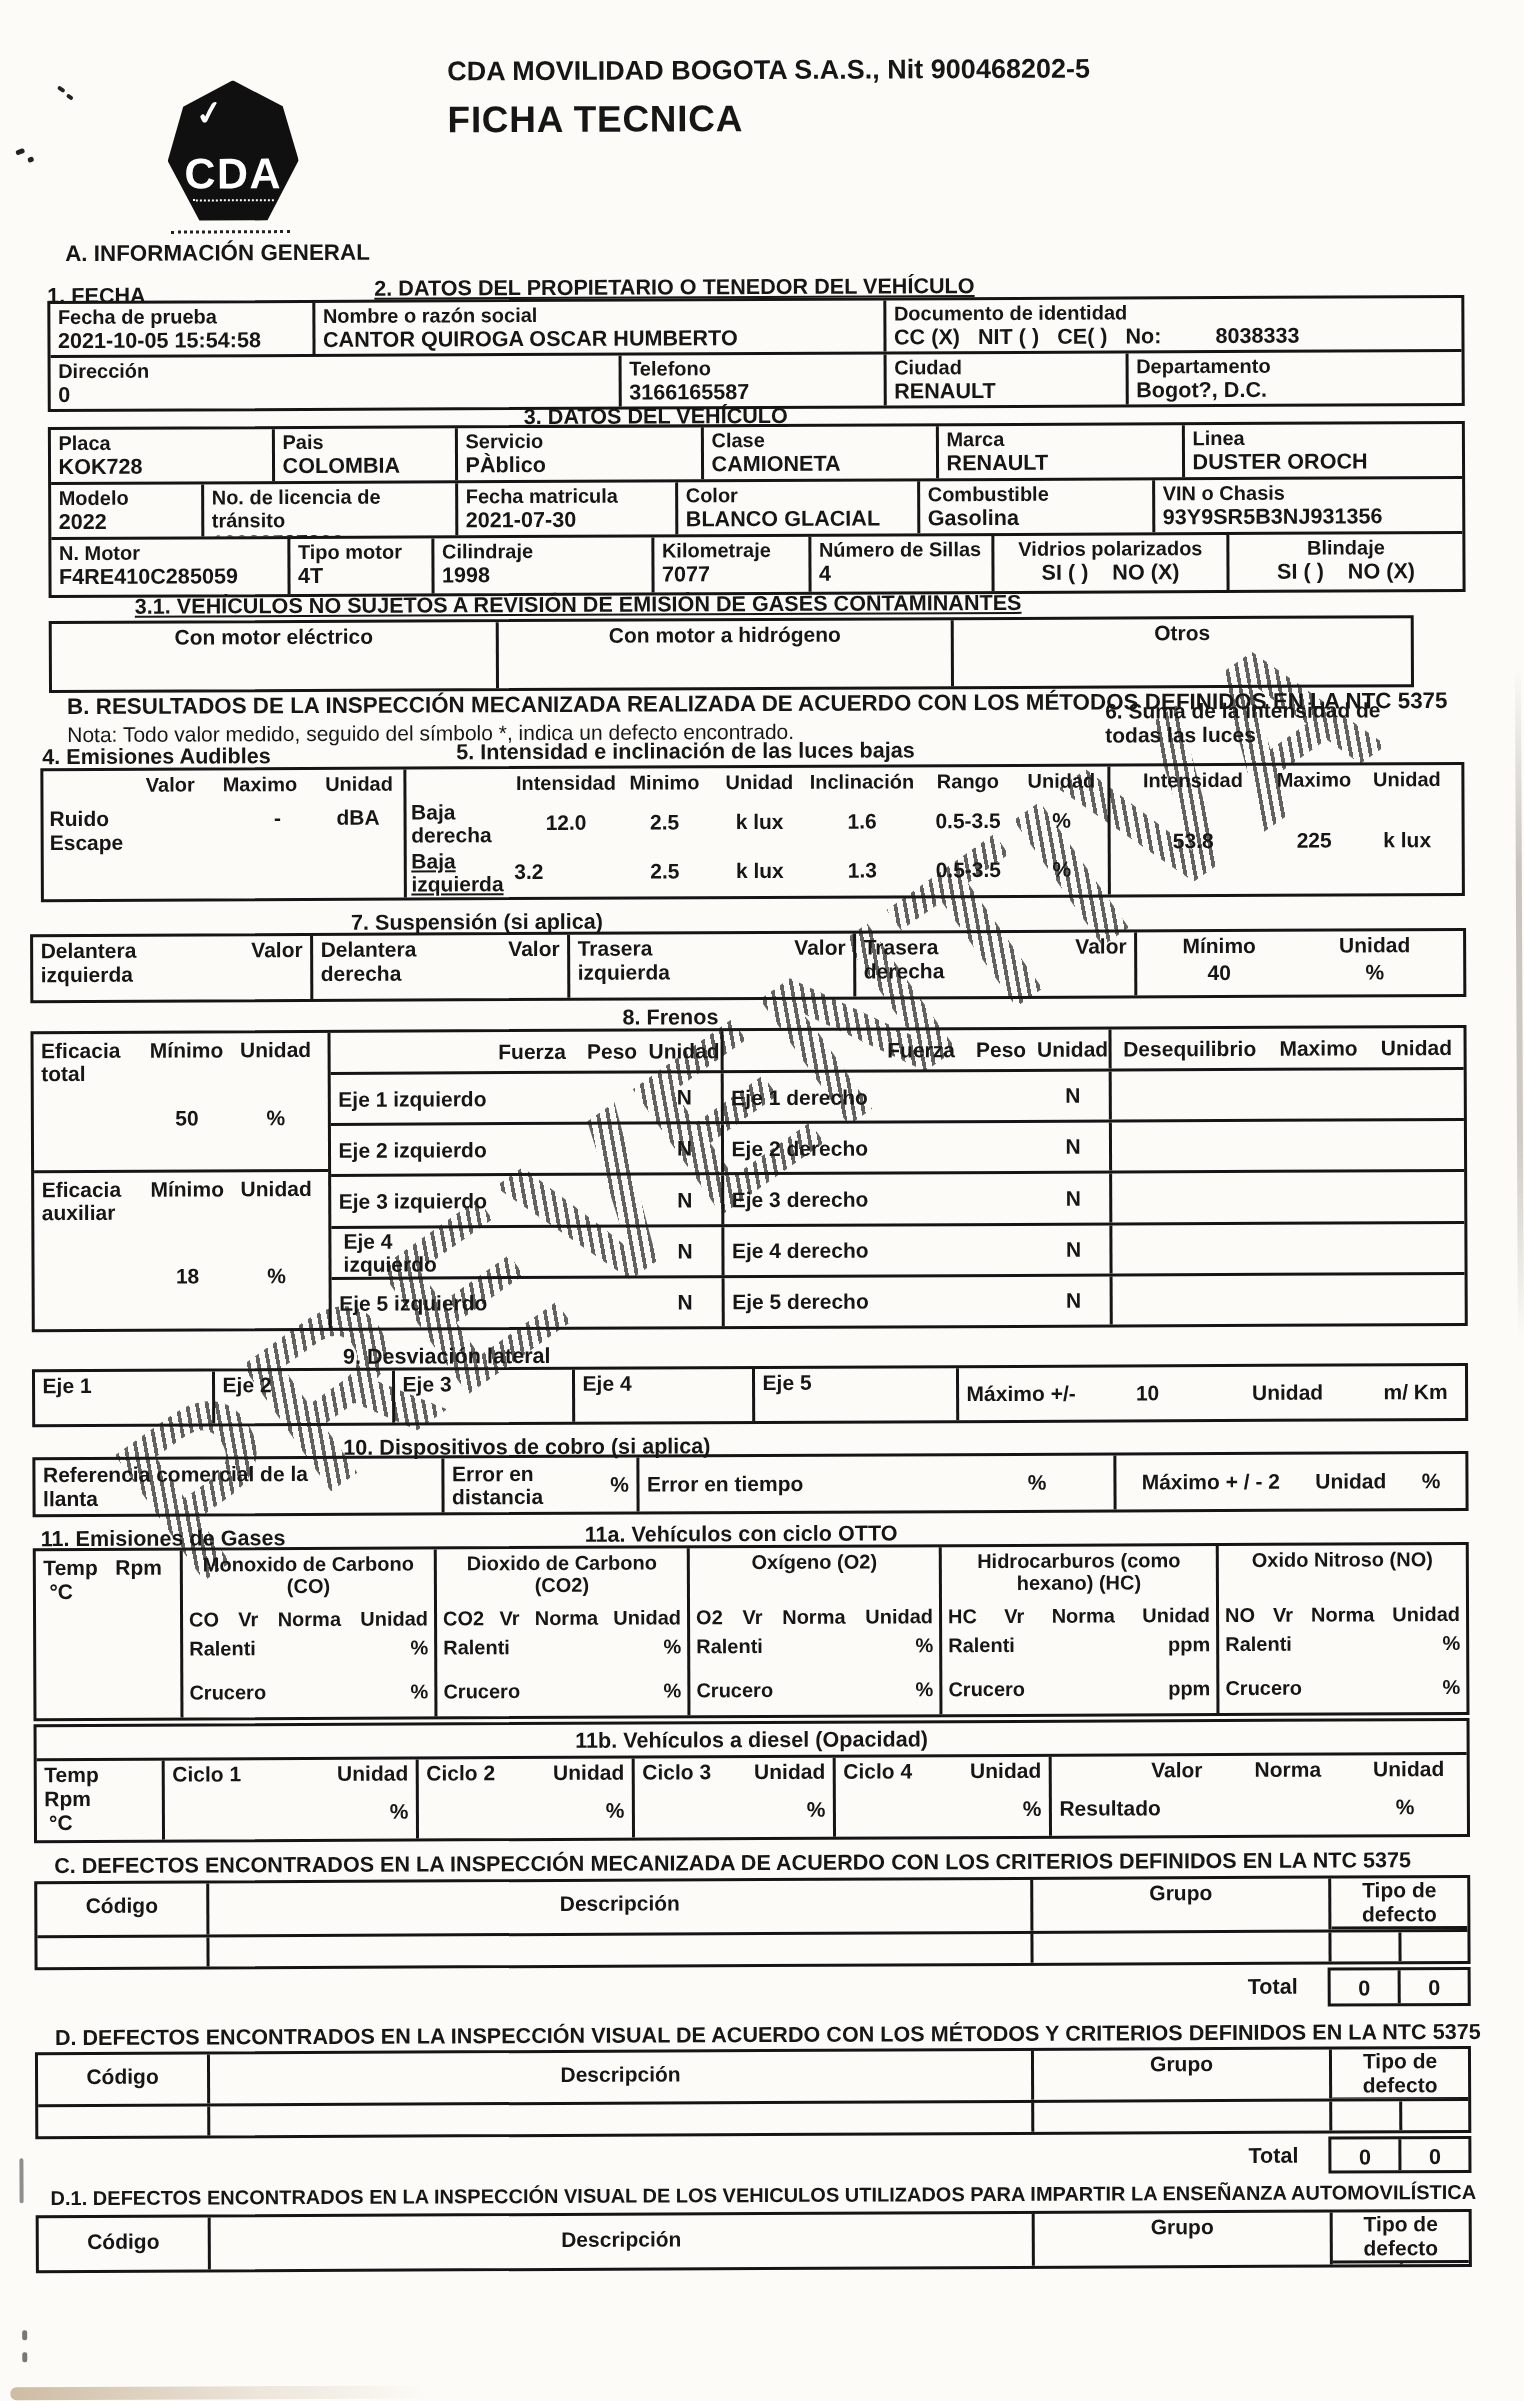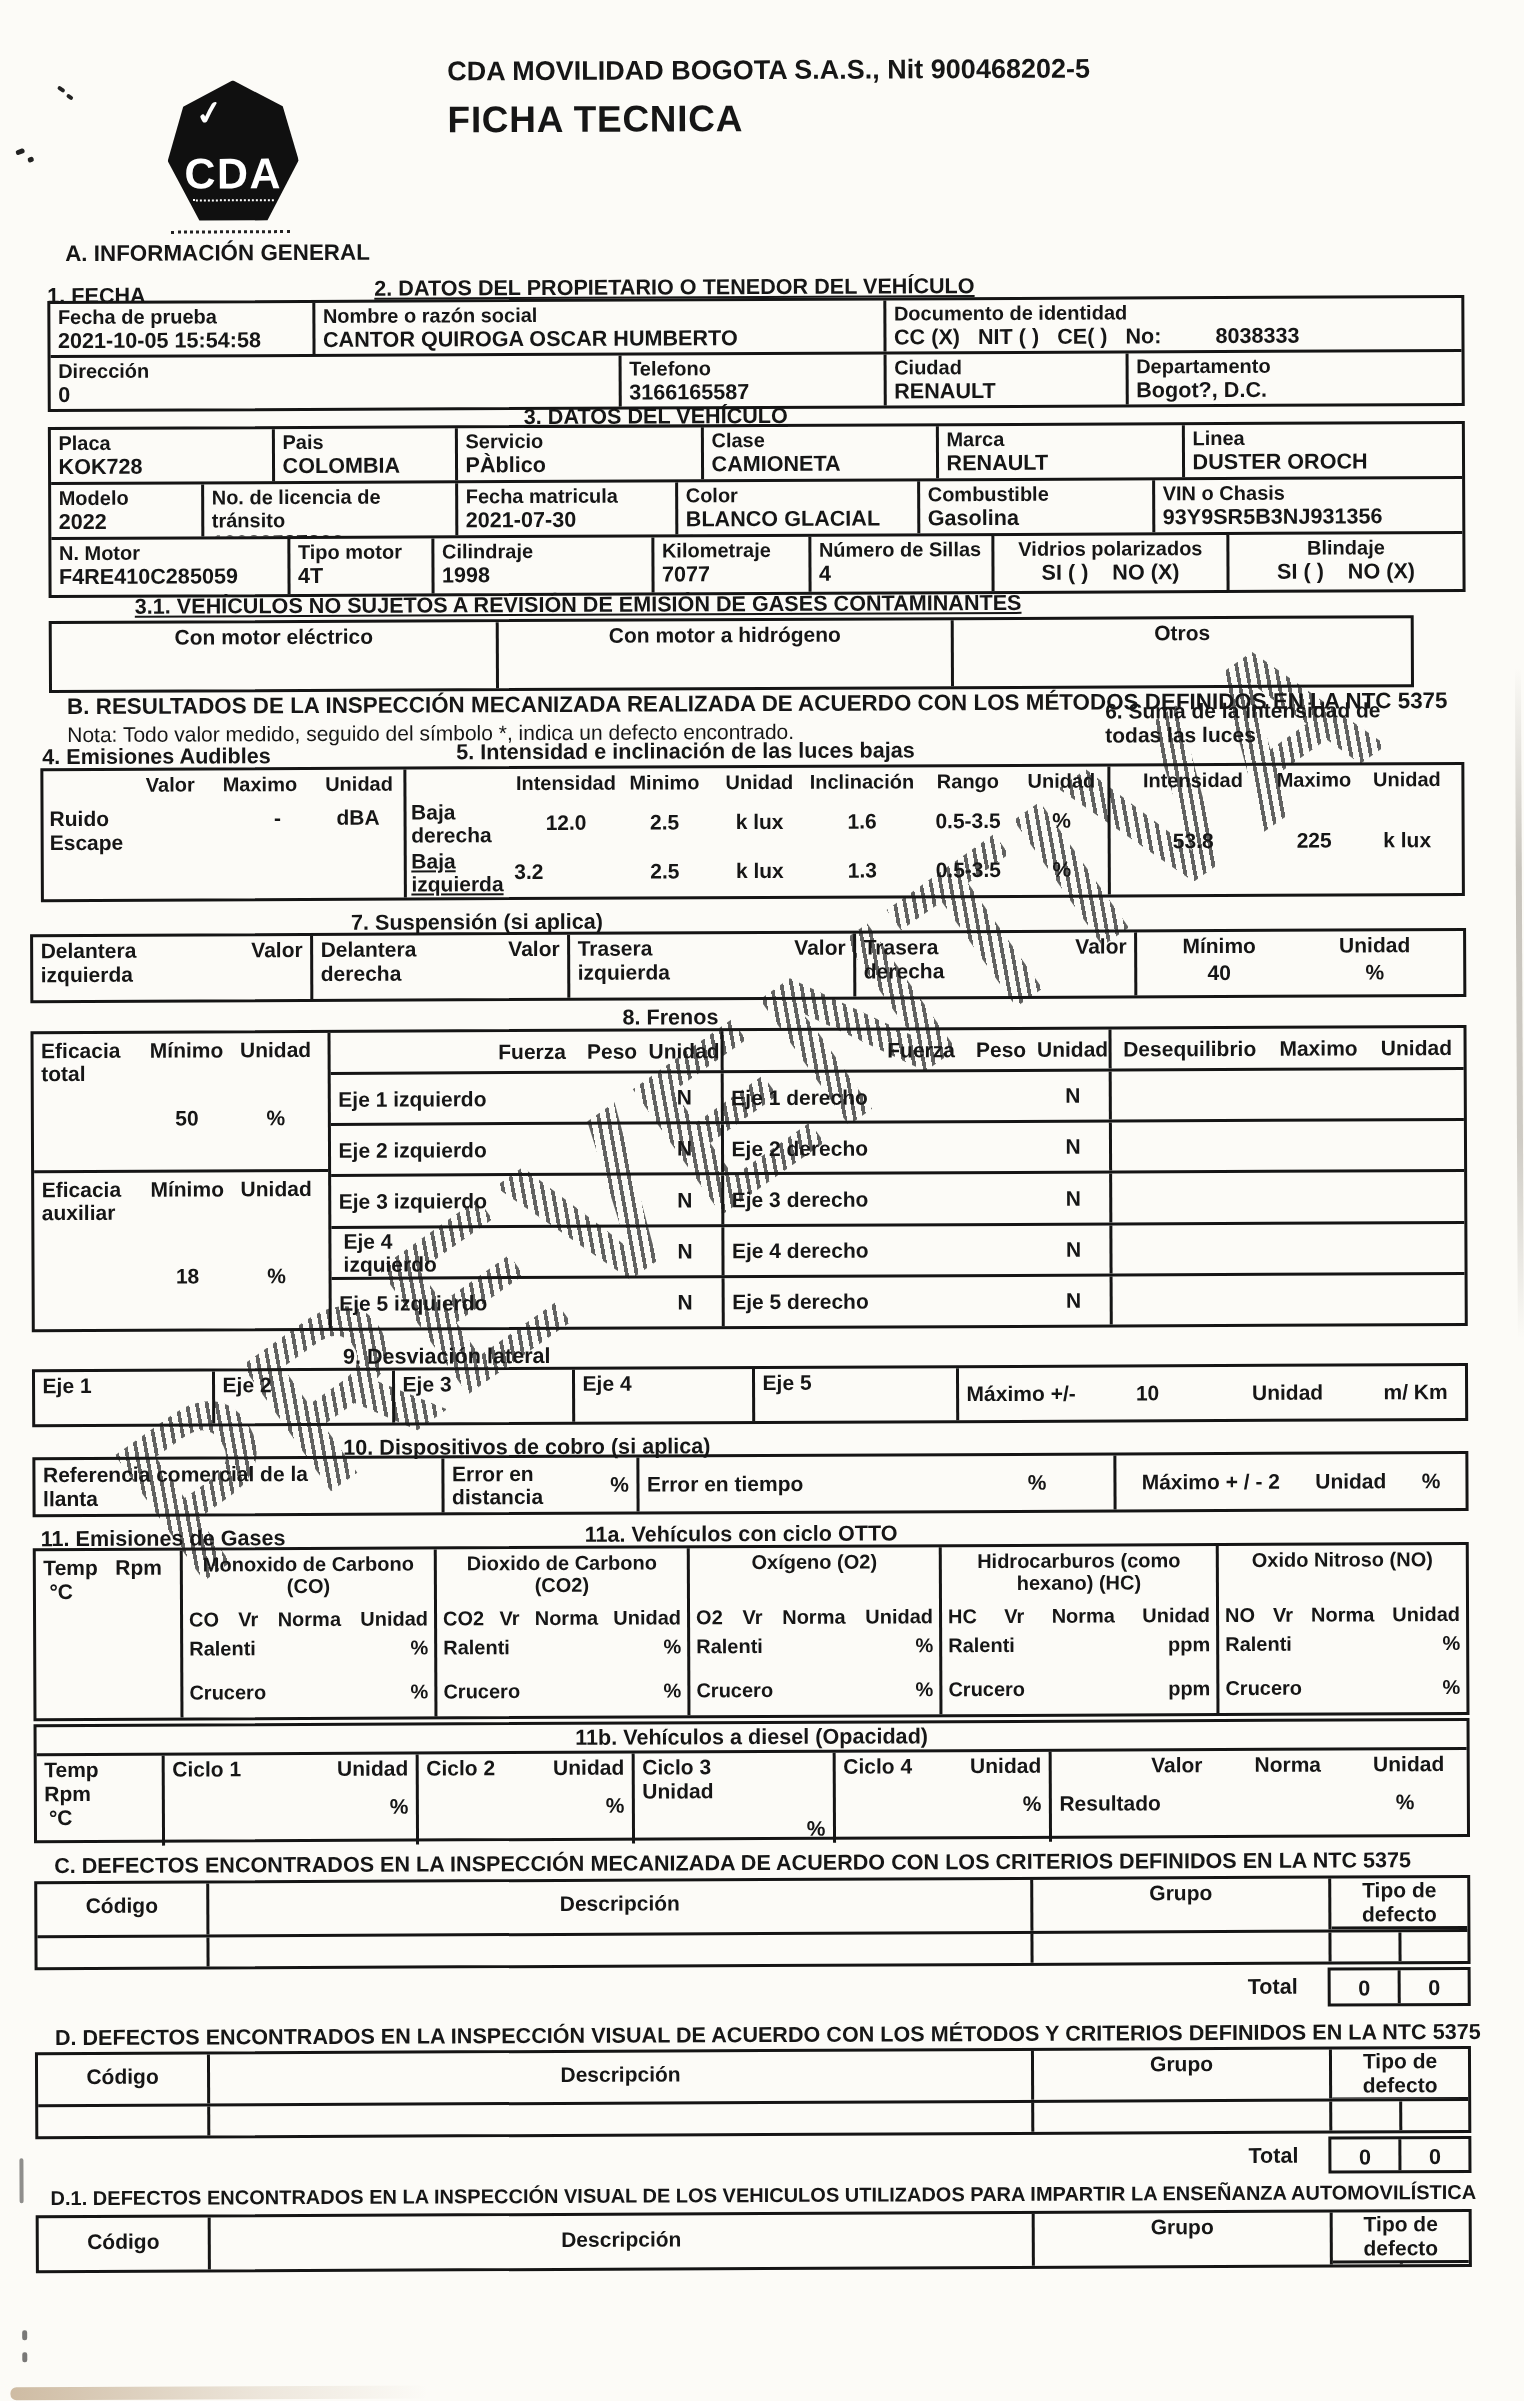--- a/index.html
+++ b/index.html
@@ -607,21 +607,21 @@
         <div class="rt" style="margin-top:13.4px;">%</div>
       </div>
       <div class="tc" style="width:216px;">
         <div style="display:flex; justify-content:space-between;">
           <span>Ciclo 2</span>
           <span>Unidad</span>
         </div>
         <div class="rt" style="margin-top:13.4px;">%</div>
       </div>
       <div class="tc" style="width:201px;">
-        <div style="display:flex; justify-content:flex-start;flex-direction:column;">
+        <div style="display:flex; justify-content:space-between;">
           <span>Ciclo 3</span>
           <span>Unidad</span>
         </div>
         <div class="rt" style="margin-top:13.4px;">%</div>
       </div>
       <div class="tc" style="width:216px;">
         <div style="display:flex; justify-content:space-between;">
           <span>Ciclo 4</span>
           <span>Unidad</span>
         </div>

